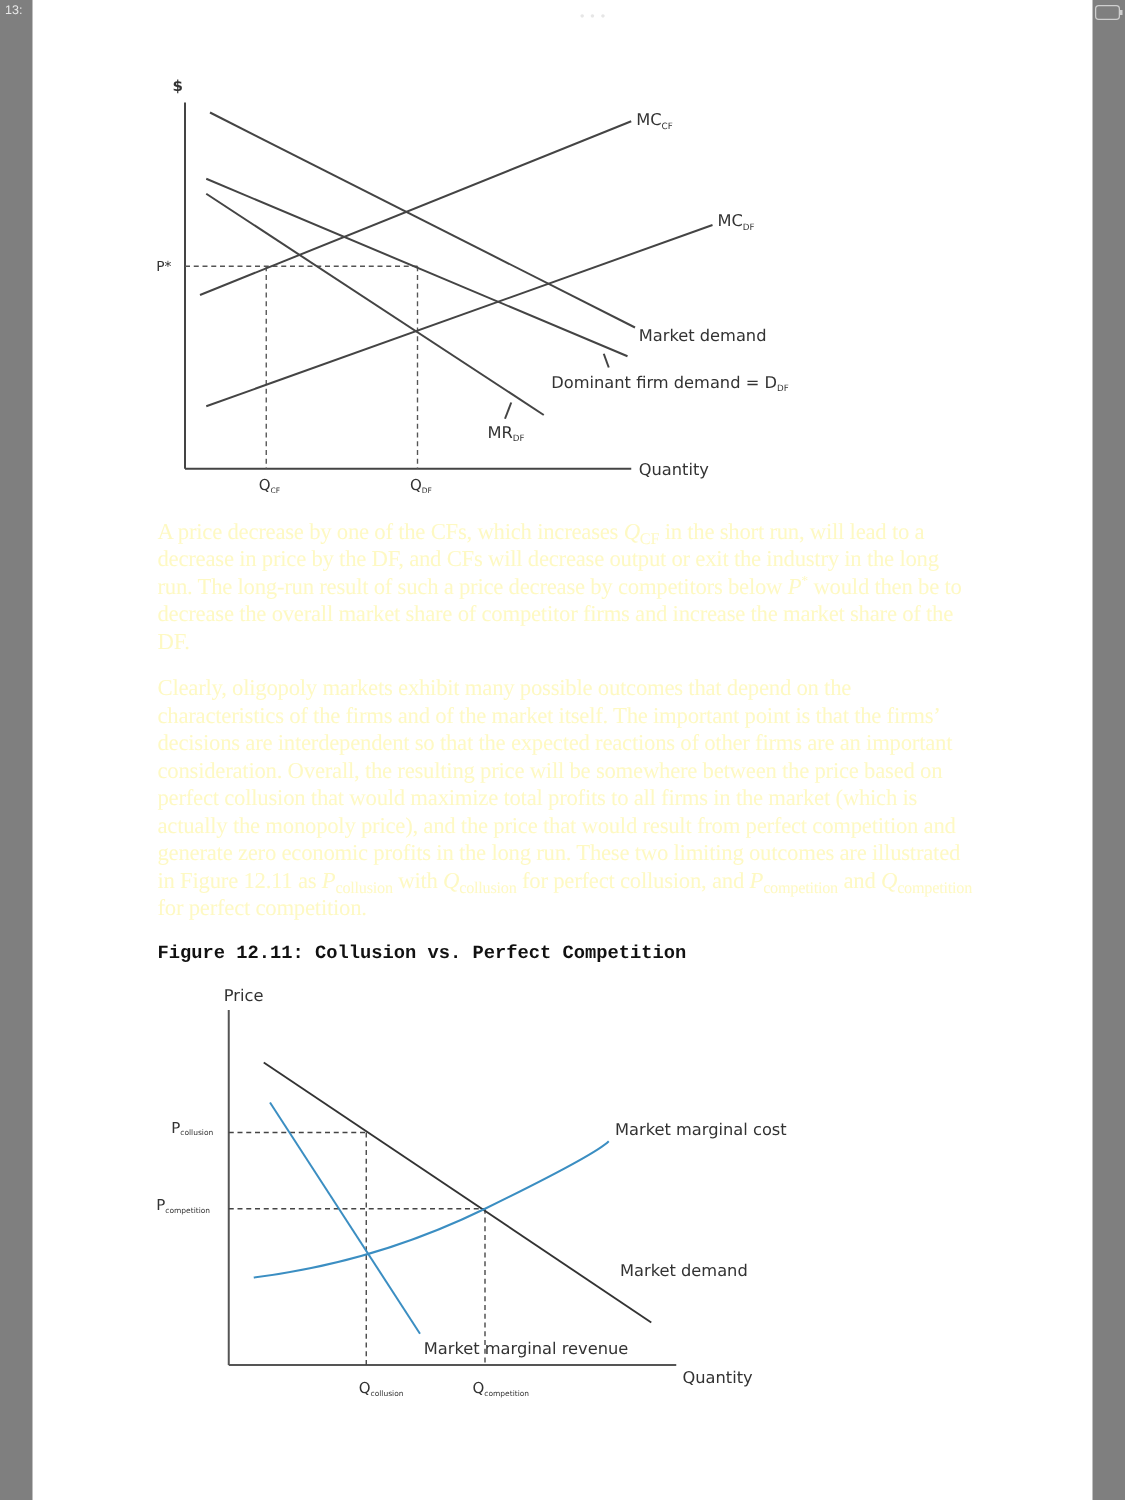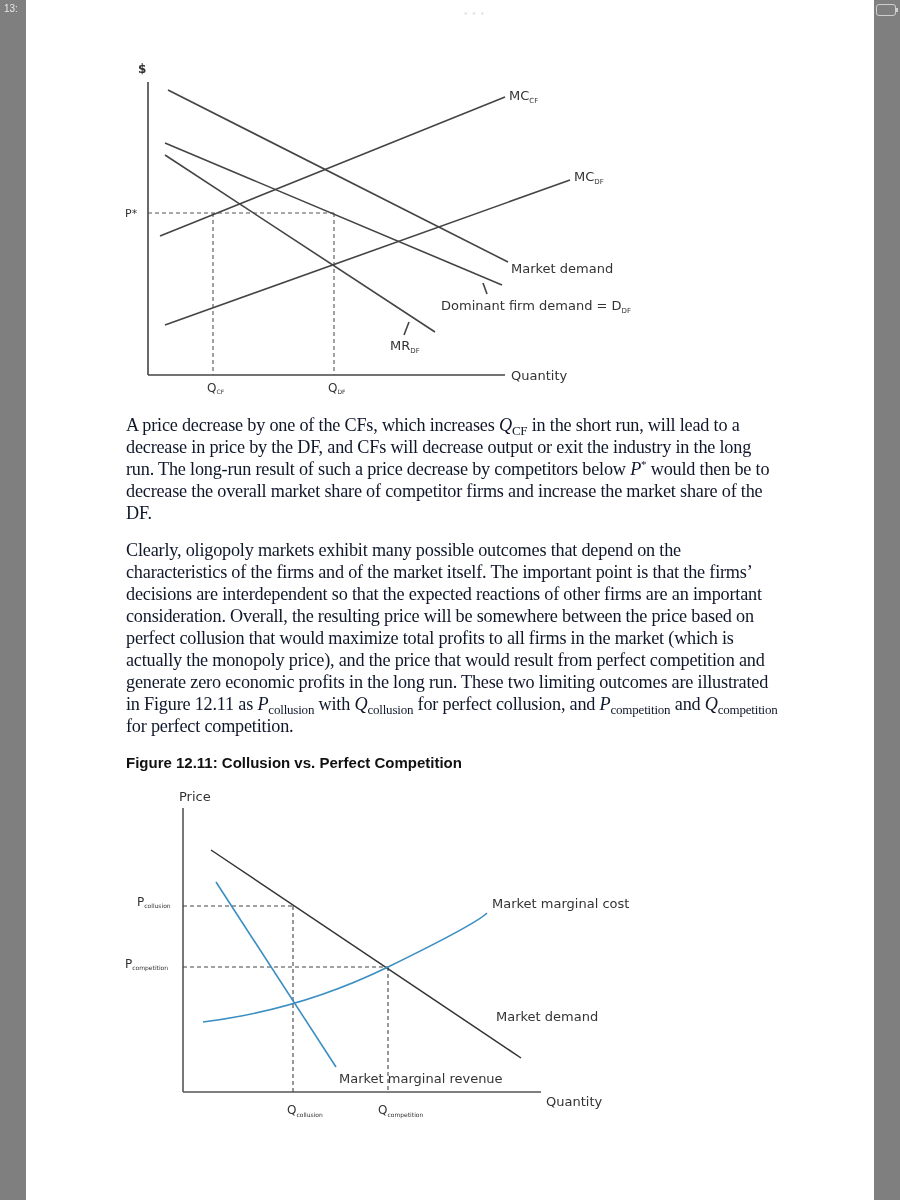--- a/index.html
+++ b/index.html
@@ -4,25 +4,25 @@
 <style>
   html, body { margin:0; padding:0; }
   body { width:900px; height:1200px; background:#7f7f7f; position:relative; overflow:hidden; font-family:"Liberation Serif", serif; }
   .status-left { position:absolute; left:4px; top:3px; color:#e8e8e8; font-family:"Liberation Sans", sans-serif; font-size:10px; }
   .status-right { position:absolute; right:4px; top:4px; width:18px; height:10px; border:1px solid #cfcfcf; border-radius:3px; }
   .status-right::after { content:""; position:absolute; right:-3px; top:3px; width:2px; height:4px; background:#cfcfcf; }
   .page { position:absolute; left:26px; top:0; width:848px; height:1200px; background:#ffffff; }
   .dots { position:absolute; left:438px; top:8px; color:#e6e6e6; font-size:10px; letter-spacing:1px; font-family:"Liberation Sans", sans-serif; }
   svg { position:absolute; left:0; top:0; }
   .chart-text { font-family:"DejaVu Sans", sans-serif; fill:#333; }
-  .para { position:absolute; left:126px; width:655px; font-family:"Liberation Serif", serif; font-size:18.2px; line-height:22px; color:#0f172a; letter-spacing:-0.2px; }
+  .para { position:absolute; left:126px; width:655px; font-family:"Liberation Serif", serif; font-size:18.2px; line-height:22px; color:#fef9c3; letter-spacing:-0.2px; }
   .para i { font-style:italic; }
   .para sub { font-size:13px; vertical-align:-4px; line-height:0; }
   .para sup { font-size:11px; line-height:0; }
-  .fig-caption { position:absolute; left:126px; top:754px; font-family:Liberation Sans, sans-serif; font-weight:bold; font-size:15px; color:#111; }
+  .fig-caption { position:absolute; left:126px; top:754px; font-family:Liberation Mono, monospace; font-weight:bold; font-size:15px; color:#111; }
 </style>
 </head>
 <body>
 
 <div class="status-left">13:</div>
 <div class="status-right"></div>
 
 <div class="page">
   <div class="dots">• • •</div>
 </div>

